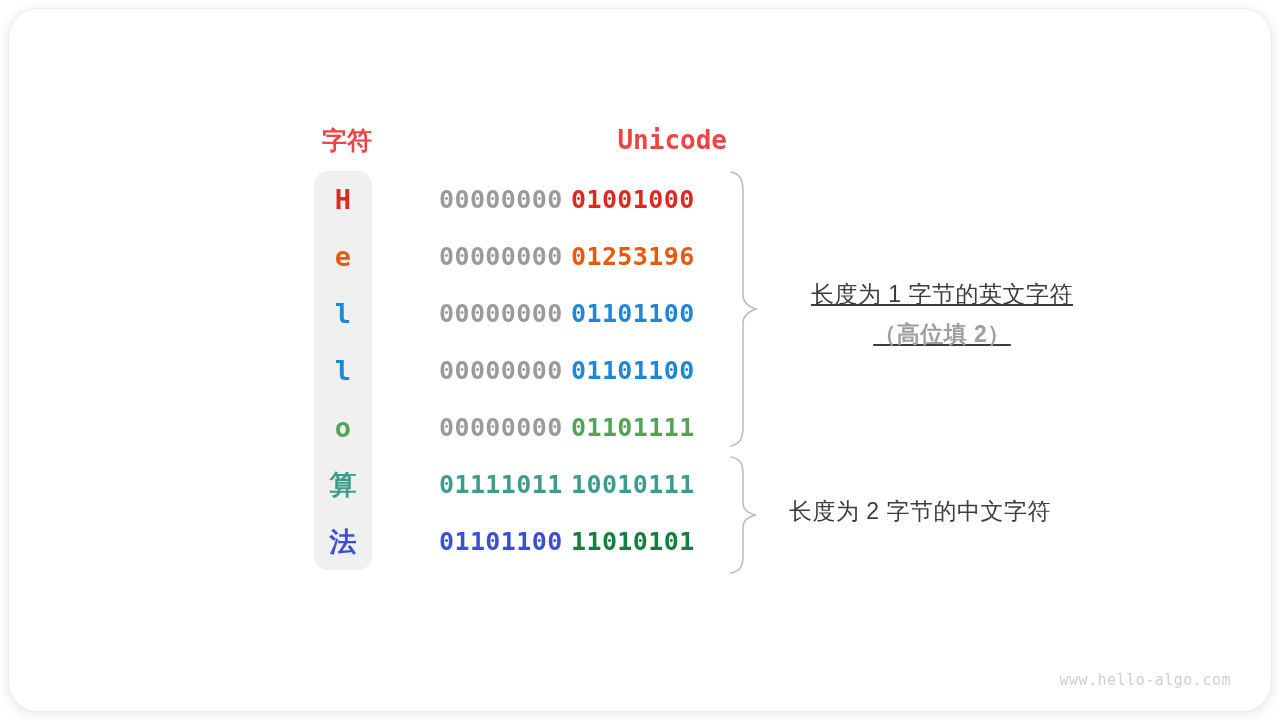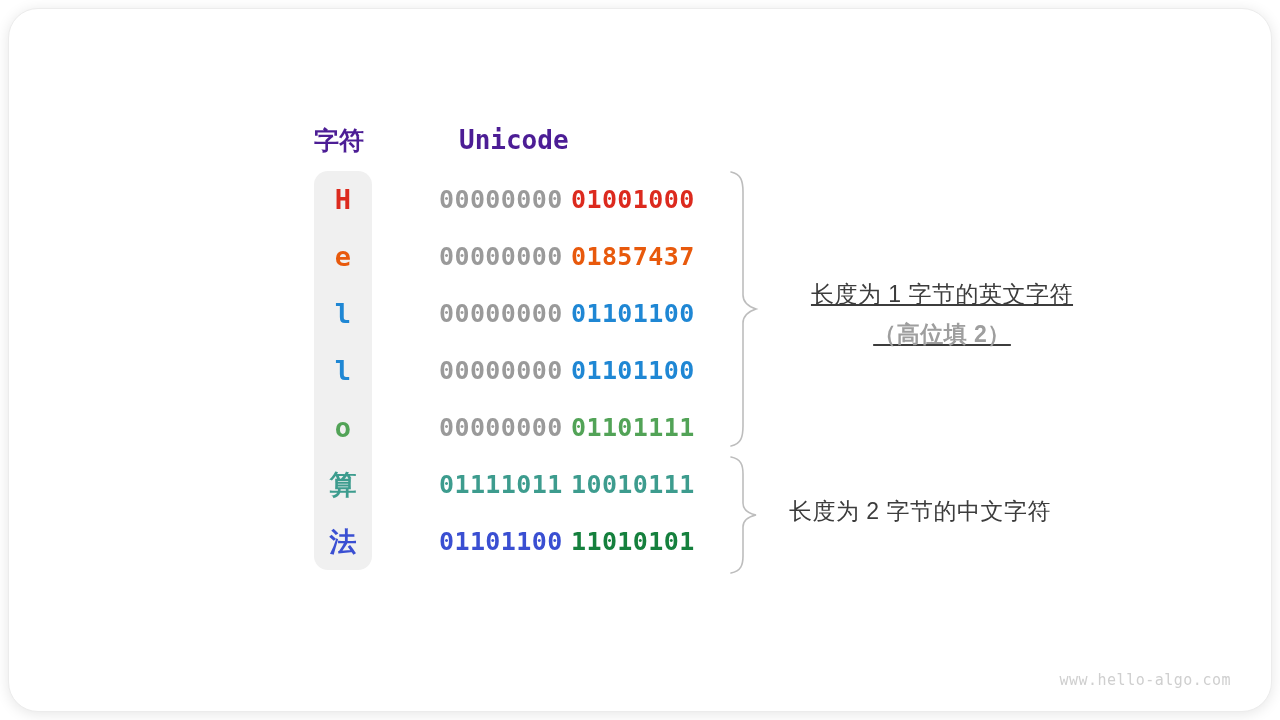--- a/index.html
+++ b/index.html
@@ -10,21 +10,21 @@
     overflow:hidden;
   }
   .card{
     position:absolute;left:8px;top:8px;width:1262px;height:702px;
     background:#ffffff;border-radius:30px;
     border:1px solid #ececec;
     box-shadow:0 2px 14px rgba(0,0,0,0.10);
   }
   .hdr{
     position:absolute;top:116px;height:30px;line-height:30px;
-    font-weight:bold;color:#4c1d95;text-align:left;
+    font-weight:bold;color:#ef4444;text-align:right;
   }
   .char-hdr{left:305px;width:58px;font-size:25px;}
   .uni-hdr{
     left:450px;width:268px;font-size:26px;
     font-family:"DejaVu Sans Mono","Liberation Mono",monospace;
   }
   .char-col-bg{
     position:absolute;left:305px;top:162px;width:58px;height:399px;
     background:#f0f0f0;border-radius:14px;
   }
@@ -66,21 +66,21 @@
 
   <div id="rows">
       <div class="row" style="top: 0px;">
         <span class="cell char-cell" style="color: rgb(220, 42, 30);">H</span>
         <span class="cell byte1" style="color: rgb(154, 154, 154);">00000000</span>
         <span class="cell byte2" style="color: rgb(220, 42, 30);">01001000</span>
       </div>
       <div class="row" style="top: 57px;">
         <span class="cell char-cell" style="color: rgb(232, 89, 12);">e</span>
         <span class="cell byte1" style="color: rgb(154, 154, 154);">00000000</span>
-        <span class="cell byte2" style="color: rgb(232, 89, 12);">01857437</span>
+        <span class="cell byte2" style="color: rgb(232, 89, 12);">01253196</span>
       </div>
       <div class="row" style="top: 114px;">
         <span class="cell char-cell" style="color: rgb(31, 135, 212);">l</span>
         <span class="cell byte1" style="color: rgb(154, 154, 154);">00000000</span>
         <span class="cell byte2" style="color: rgb(31, 135, 212);">01101100</span>
       </div>
       <div class="row" style="top: 171px;">
         <span class="cell char-cell" style="color: rgb(31, 135, 212);">l</span>
         <span class="cell byte1" style="color: rgb(154, 154, 154);">00000000</span>
         <span class="cell byte2" style="color: rgb(31, 135, 212);">01101100</span>

